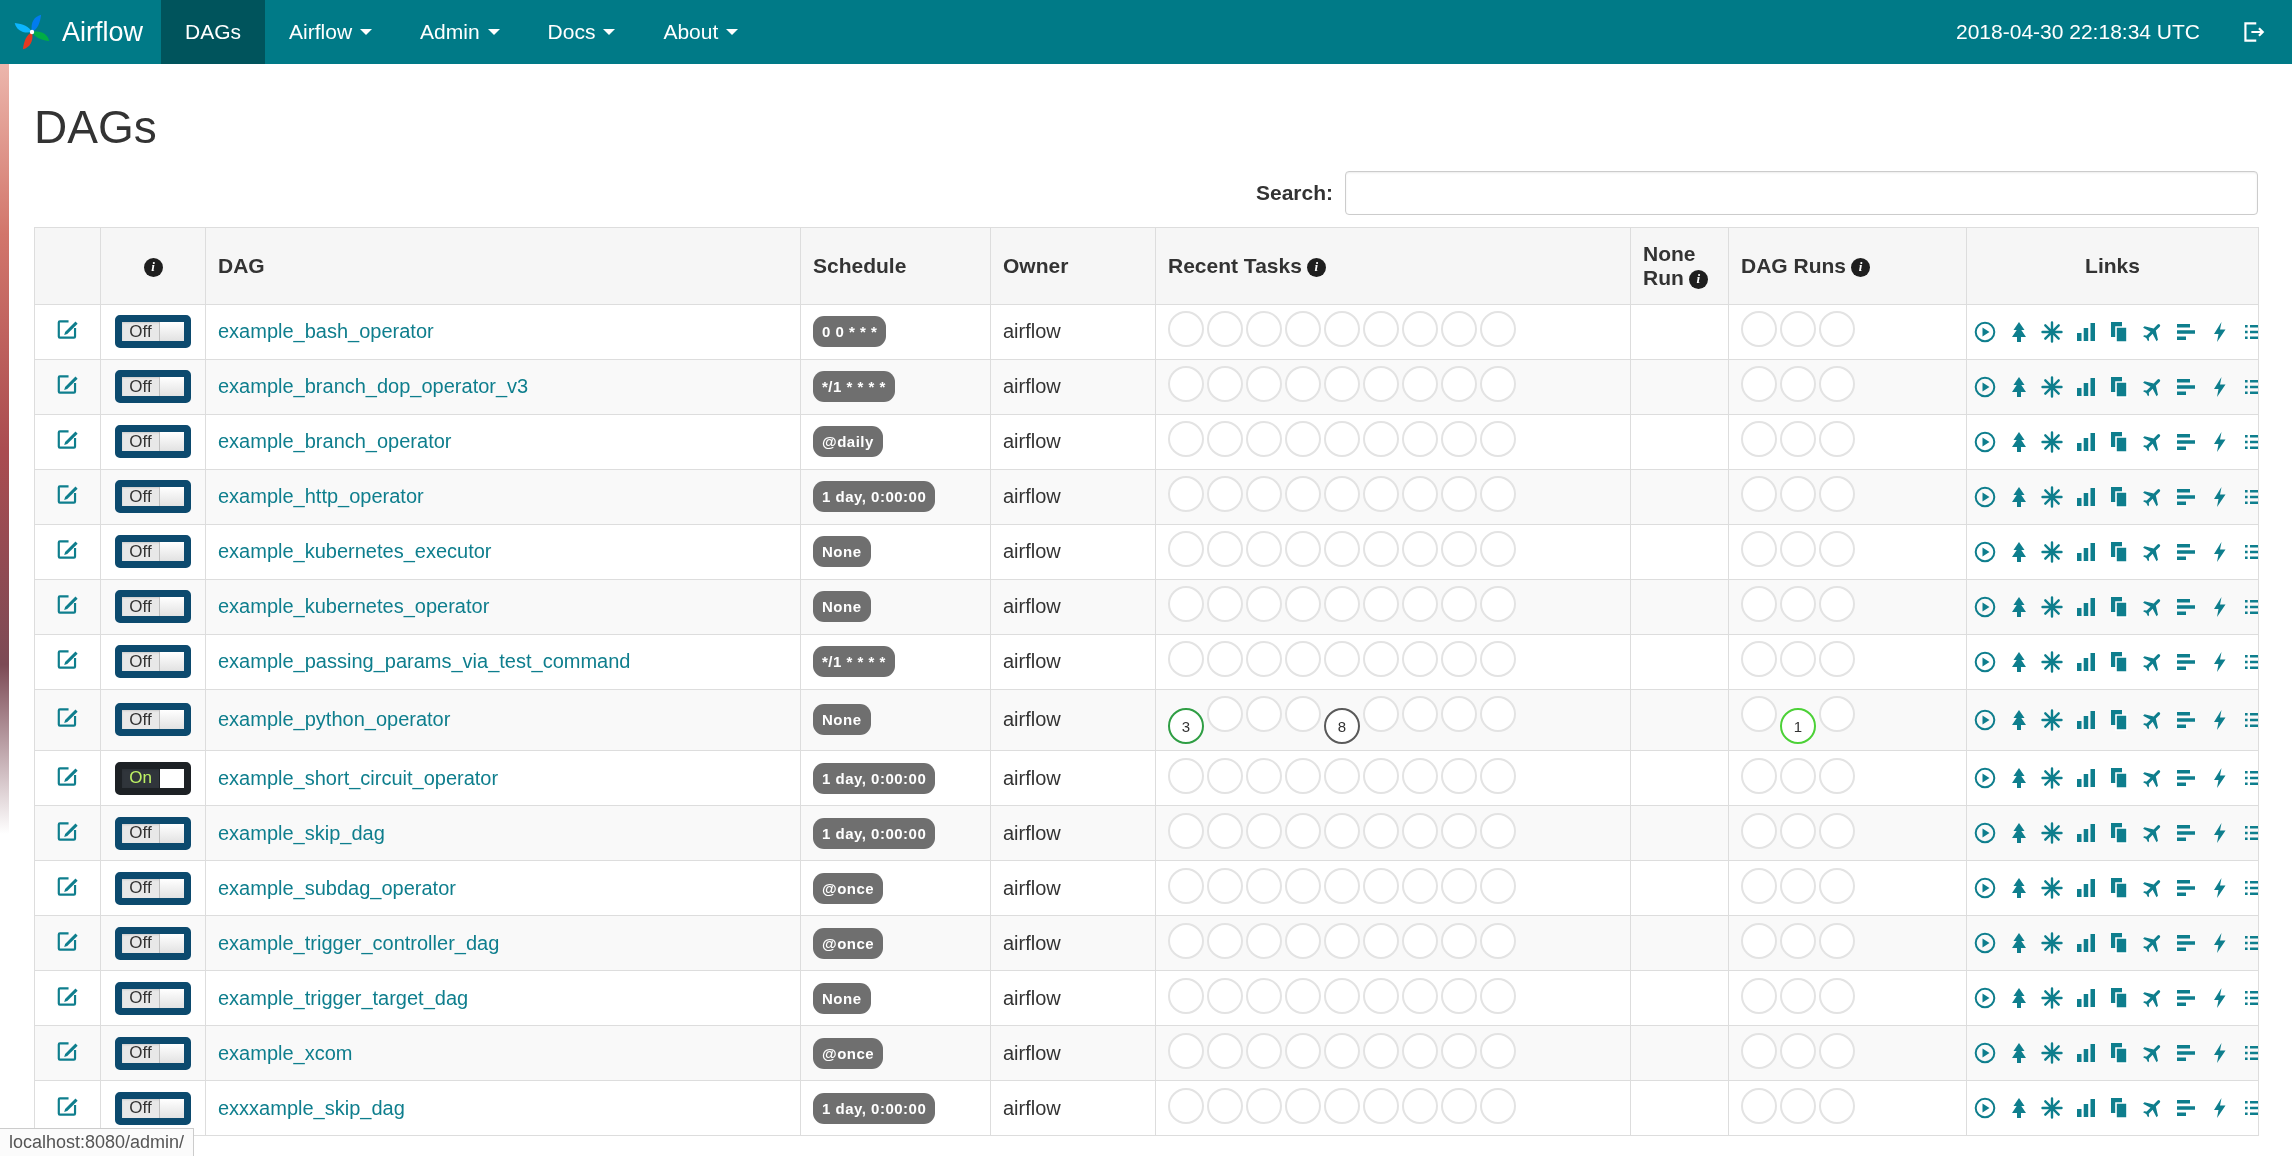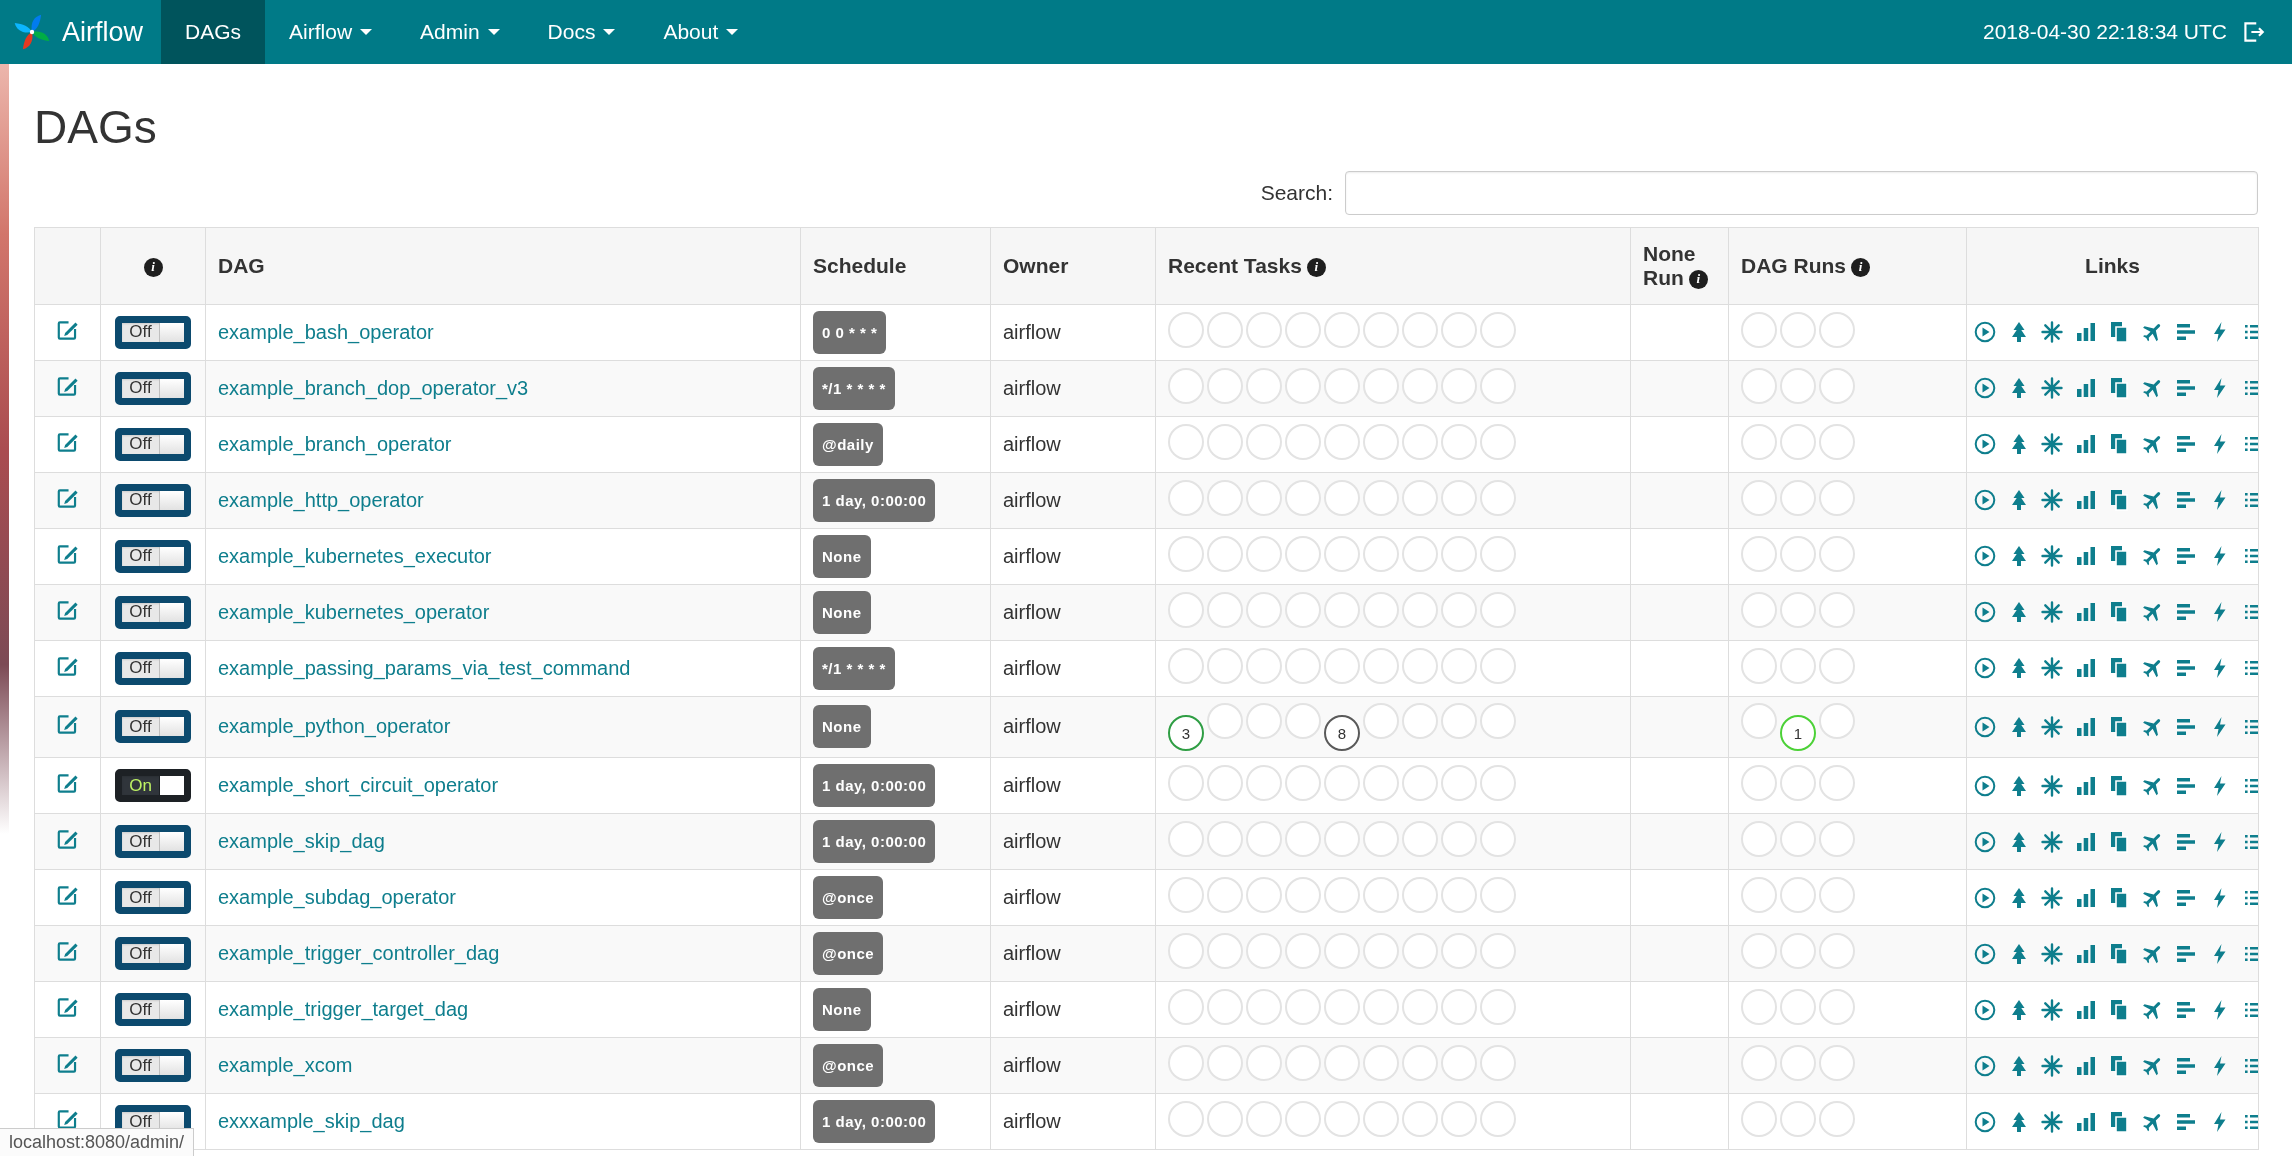--- a/index.html
+++ b/index.html
@@ -12,41 +12,41 @@
     width:2292px;height:1156px;overflow:hidden;position:relative;background:#fff;
     font-family:"Liberation Sans",sans-serif;color:#333;
   }
   
   .navbar{height:64px;background:var(--navbar-bg);display:flex;align-items:stretch;color:#fff}
   .brand{display:flex;align-items:center;gap:10px;padding:0 18px 0 12px;font-size:27px;color:#fff;cursor:pointer}
   .nav-items{display:flex;list-style:none;margin:0;padding:0}
   .nav-item{display:flex;align-items:center;padding:0 24px;font-size:21px;color:#fff;cursor:pointer;white-space:nowrap}
   .nav-item.active{background:var(--navbar-active)}
   .caret{display:inline-block;margin-left:8px;border-left:6px solid transparent;border-right:6px solid transparent;border-top:6px solid #fff}
-  .nav-right{margin-left:auto;display:flex;align-items:center;gap:13px;padding-right:26px;font-size:21px}
+  .nav-right{margin-left:auto;display:flex;align-items:center;gap:40px;padding-right:26px;font-size:21px}
   .logout{display:flex;align-items:center;cursor:pointer}
   
   .edge-strip{position:absolute;left:0;top:64px;width:9px;height:770px;
     background:linear-gradient(#ecb6ac,#d2766b 22%,#aa4c50 50%,#7c4a55 78%,rgba(93,91,99,0));pointer-events:none}
   .content{padding:0 34px}
   h2.page-title{font-size:46px;font-weight:500;color:#333;margin:38px 0 18px;line-height:1.1}
   .search-row{display:flex;justify-content:flex-end;align-items:center;margin-bottom:12px}
-  .search-label{font-weight:normal;font-size:21px;margin-right:12px;color:#333}
+  .search-label{font-weight:bold;font-size:21px;margin-right:12px;color:#333}
   .search-input{width:913px;height:44px;border:1px solid #ccc;border-radius:4px;
     box-shadow:inset 0 1px 2px rgba(0,0,0,.08);font-size:20px;padding:0 12px;outline:none}
   
   table.dags{border-collapse:collapse;table-layout:fixed;width:2224px;font-size:20px}
   .dags th,.dags td{border:1px solid #ddd;padding:6px 12px;vertical-align:middle;overflow:hidden}
   .dags thead th{font-size:21px;font-weight:bold;text-align:left;padding:14px 12px;background:#f6f6f6;color:#333}
   .dags tbody tr{height:55px}
   .dags tbody tr:nth-child(even){background:#f9f9f9}
   .center{text-align:center !important}
   a.dag-link{color:var(--link);text-decoration:none;cursor:pointer}
   .badge{display:inline-block;background:var(--badge-bg);color:#fff;font-size:15px;font-weight:bold;
-    padding:13px 9px;border-radius:6px;letter-spacing:.5px;white-space:nowrap}
+    padding:7px 9px;border-radius:11px;letter-spacing:.5px;white-space:nowrap}
   .circle{display:inline-flex;align-items:center;justify-content:center;width:36px;height:36px;
     border:2px solid #e3e3e3;border-radius:50%;background:#fff;margin-right:3px;font-size:15px;cursor:pointer}
   .circles{white-space:nowrap}
   .links-cell{text-align:center;white-space:nowrap;padding:6px 4px !important}
   .lnk{display:inline-block;width:24px;height:24px;color:var(--accent);margin:0 2px;vertical-align:middle;cursor:pointer}
   .lnk svg{width:24px;height:24px;display:block}
   .edit-icon{color:var(--accent);width:26px;height:26px;display:inline-block;cursor:pointer}
   .edit-icon svg{width:26px;height:26px;display:block}
   .info-icon{display:inline-flex;align-items:center;justify-content:center;width:19px;height:19px;border-radius:50%;
     background:#1f1f1f;color:#fff;font-size:13px;font-weight:bold;font-style:italic;

